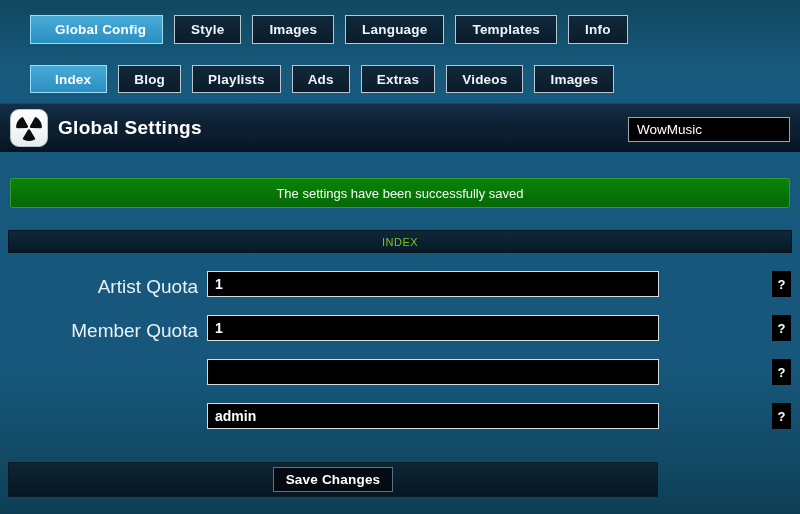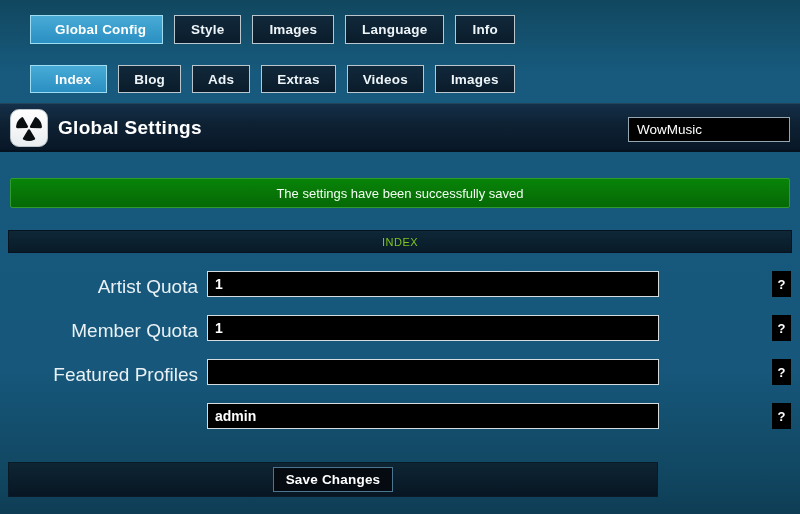--- a/index.html
+++ b/index.html
@@ -94,26 +94,28 @@
 </head>
 <body>
 
 <div class="page">
 
   <div class="tabrow tabrow-1">
     <div class="tab active">Global Config</div>
     <div class="tab">Style</div>
     <div class="tab">Images</div>
     <div class="tab">Language</div>
+    <div class="tab">Templates</div>
     <div class="tab">Info</div>
   </div>
 
   <div class="tabrow tabrow-2">
     <div class="tab active">Index</div>
     <div class="tab">Blog</div>
+    <div class="tab">Playlists</div>
     <div class="tab">Ads</div>
     <div class="tab">Extras</div>
     <div class="tab">Videos</div>
     <div class="tab">Images</div>
   </div>
 
   <div class="headerbar">
     <div class="app-icon">
       <svg width="28" height="28" viewBox="-16 -16 32 32" aria-hidden="true">
         <g fill="#0b0e10" stroke="#0b0e10" stroke-width="3" stroke-linejoin="round">
@@ -141,21 +143,20 @@
     <button class="help-btn">?</button>
   </div>
 
   <div class="form-row row-2">
     <div class="field-label">Member Quota</div>
     <input class="field-input" type="text" value="1" style="">
     <button class="help-btn">?</button>
   </div>
 
   <div class="form-row row-3">
-    <div class="field-label">Featured Profiles</div>
     <input class="field-input" type="text" value="" style="">
     <button class="help-btn">?</button>
   </div>
 
   <div class="form-row row-4">
     <input class="field-input" type="text" value="admin" style="">
     <button class="help-btn">?</button>
   </div>
 
   <div class="footerbar">

